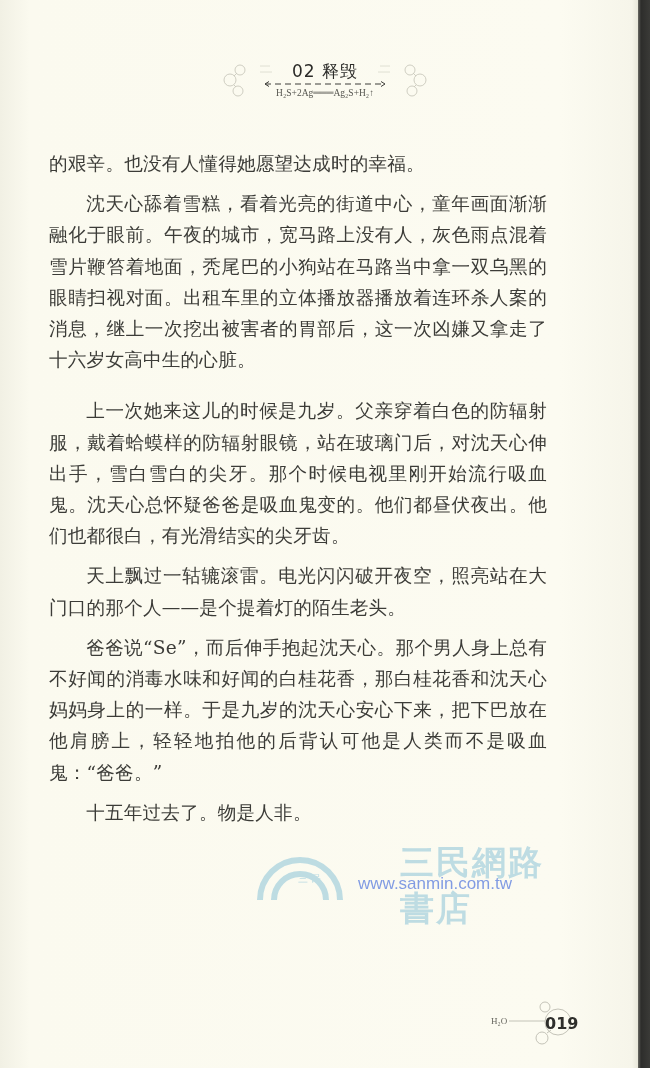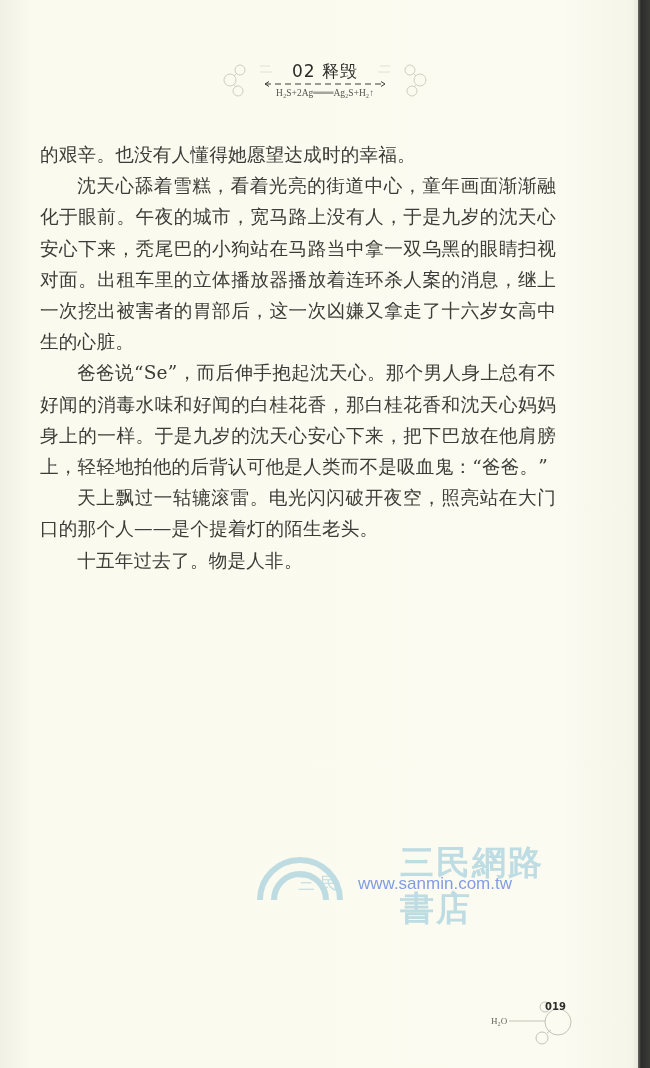--- a/index.html
+++ b/index.html
@@ -32,48 +32,48 @@
     position: absolute; left: 0; width: 210px; top: 30px; text-align: center;
     font-family: "Liberation Serif", serif; font-size: 9.5px; color: #55554f;
   }
   
   .text {
     position: absolute; left: 40px; top: 139px; width: 516px;
     font-size: 18.6px; line-height: 31.2px; letter-spacing: 0.2px;
     color: #3c3c38;
     text-align: justify;
   }
-  .text p { margin: 0; text-indent: 2em; }
+  .text p { margin: 9px; text-indent: 2em; }
   .text p.cont { text-indent: 0; }
   .text p.gap { margin-top: 20px; }
   
   .watermark {
     position: absolute; left: 250px; top: 842px; width: 300px; height: 60px;
     opacity: 0.55; pointer-events: none;
   }
   .watermark .wm-cn {
     position: absolute; left: 150px; top: -2px; font-size: 34px; color: #8cc4d8;
     font-family: Liberation Sans, sans-serif; font-weight: bold; letter-spacing: 2px;
   }
   .watermark .wm-url {
     position: absolute; left: 108px; top: 32px; font-size: 17px; color: #1d4ed8;
     font-family: "Liberation Sans", sans-serif; font-weight: normal;
   }
   .watermark .wm-min {
-    position: absolute; left: 48px; top: 30px; font-size: 17px; color: #8cc4d8;
+    position: absolute; left: 48px; top: 30px; font-size: 10px; color: #8cc4d8;
   }
   
   .footer { position: absolute; left: 480px; top: 996px; width: 100px; height: 60px; margin-left: 7px; }
   .footer .h2o {
     position: absolute; left: 4px; top: 20px; font-size: 9px; color: #66665f;
     font-family: "Liberation Serif", serif;
   }
   .footer .pagenum {
-    position: absolute; left: 58px; top: 5px; width: 26px; text-align: left;
-    font-family: "DejaVu Sans", sans-serif; font-size: 10px; font-weight: bold; color: #2e2e2b;
+    position: absolute; left: 58px; top: 18px; width: 26px; text-align: center;
+    font-family: "DejaVu Sans", sans-serif; font-size: 16px; font-weight: bold; color: #2e2e2b;
   }
 </style>
 </head>
 <body>
 
 <div class="page"></div>
 <div class="spine"></div>
 
 <div class="header">
   <svg class="ornament" viewBox="0 0 210 48" width="210" height="48">
@@ -95,23 +95,24 @@
       <path d="M45 26 l4 -2.5 M45 26 l4 2.5" fill="none"></path>
       <path d="M165 26 l-4 -2.5 M165 26 l-4 2.5" fill="none"></path>
     </g>
   </svg>
   <div class="chapter">02 释毁</div>
   <div class="formula">H₂S+2Ag═══Ag₂S+H₂↑</div>
 </div>
 
 <div class="text">
   <p class="cont">的艰辛。也没有人懂得她愿望达成时的幸福。</p>
-  <p>沈天心舔着雪糕，看着光亮的街道中心，童年画面渐渐融化于眼前。午夜的城市，宽马路上没有人，于是九岁的沈天心安心下来，秃尾巴的小狗站在马路当中拿一双乌黑的眼睛扫视对面。出租车里的立体播放器播放着连环杀人案的消息，继上一次挖出被害者的胃部后，这一次凶嫌又拿走了十六岁女高中生的心脏。</p>
+  <p>沈天心舔着雪糕，看着光亮的街道中心，童年画面渐渐融化于眼前。午夜的城市，宽马路上没有人，灰色雨点混着雪片鞭笞着地面，秃尾巴的小狗站在马路当中拿一双乌黑的眼睛扫视对面。出租车里的立体播放器播放着连环杀人案的消息，继上一次挖出被害者的胃部后，这一次凶嫌又拿走了十六岁女高中生的心脏。</p>
+  <p class="gap">上一次她来这儿的时候是九岁。父亲穿着白色的防辐射服，戴着蛤蟆样的防辐射眼镜，站在玻璃门后，对沈天心伸出手，雪白雪白的尖牙。那个时候电视里刚开始流行吸血鬼。沈天心总怀疑爸爸是吸血鬼变的。他们都昼伏夜出。他们也都很白，有光滑结实的尖牙齿。</p>
+  <p>天上飘过一轱辘滚雷。电光闪闪破开夜空，照亮站在大门口的那个人——是个提着灯的陌生老头。</p>
   <p>爸爸说“Se”，而后伸手抱起沈天心。那个男人身上总有不好闻的消毒水味和好闻的白桂花香，那白桂花香和沈天心妈妈身上的一样。于是九岁的沈天心安心下来，把下巴放在他肩膀上，轻轻地拍他的后背认可他是人类而不是吸血鬼：“爸爸。”</p>
-  <p>天上飘过一轱辘滚雷。电光闪闪破开夜空，照亮站在大门口的那个人——是个提着灯的陌生老头。</p>
   <p>十五年过去了。物是人非。</p>
 
 </div>
 
 <div class="watermark">
   <svg width="120" height="60" viewBox="0 0 120 60" style="position:absolute;left:0;top:0;">
     <g fill="none" stroke="#8cc4d8" stroke-width="6">
       <path d="M10 58 A40 40 0 0 1 90 58"></path>
       <path d="M24 58 A26 26 0 0 1 76 58"></path>
     </g>

